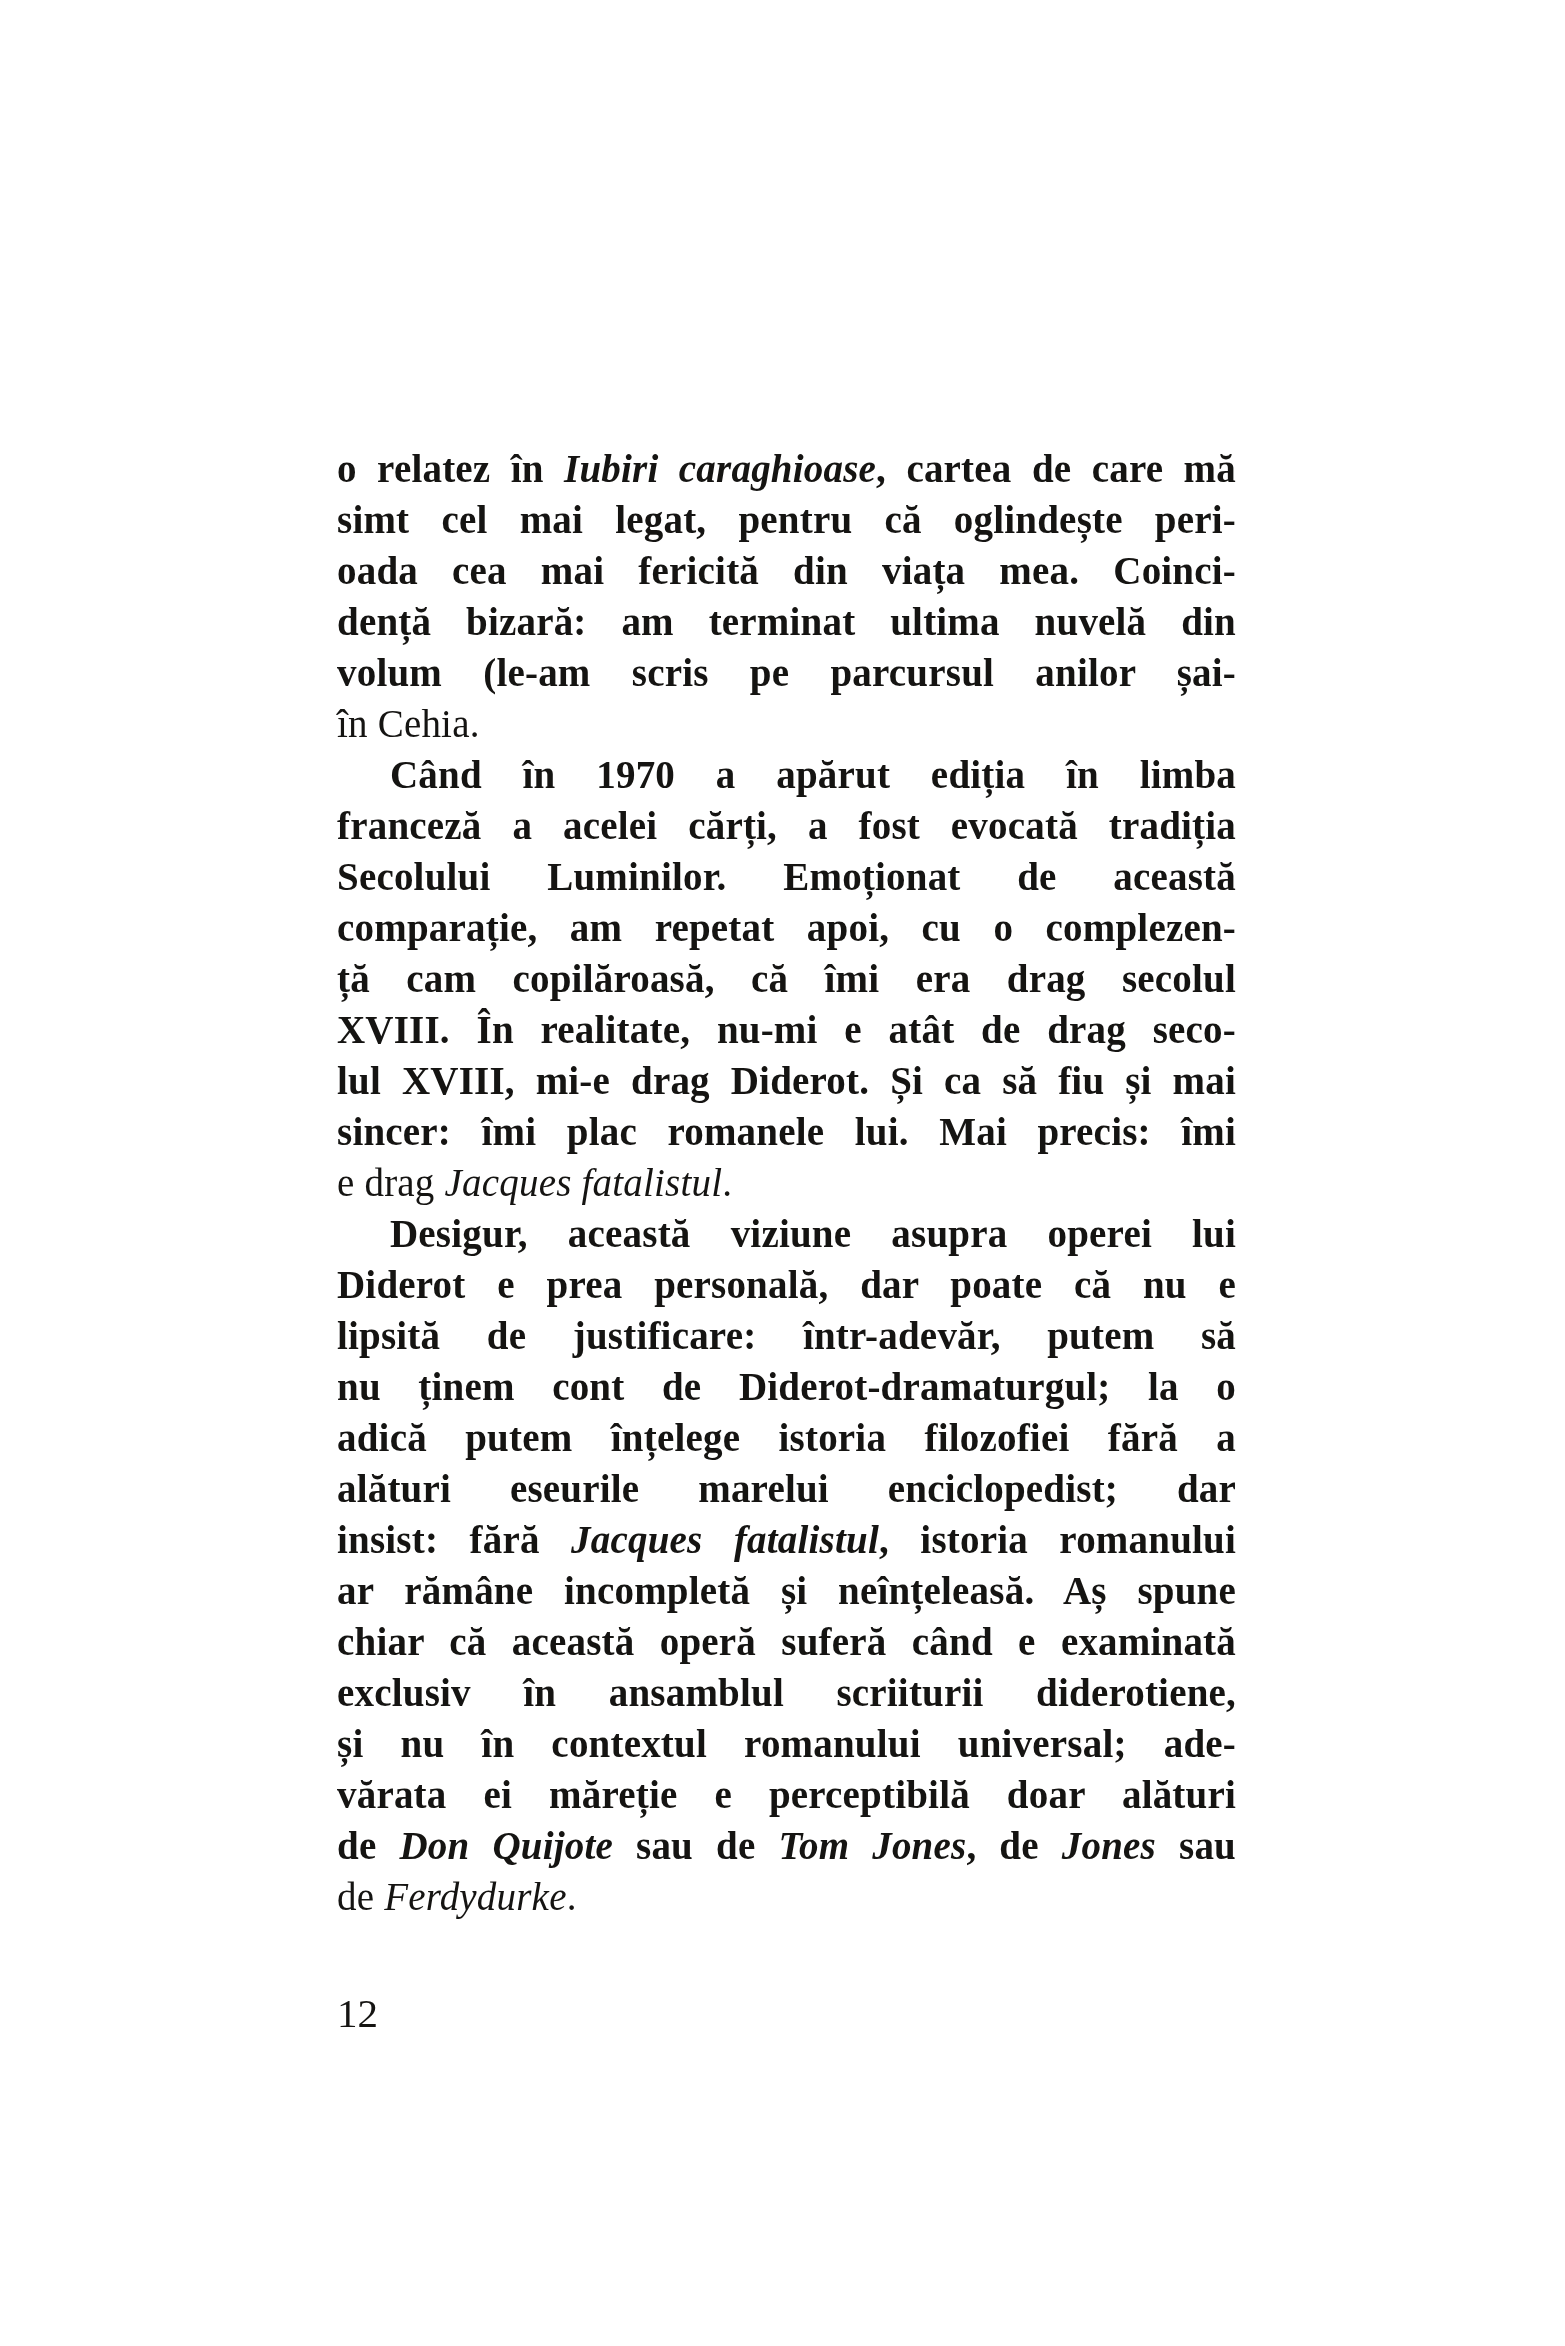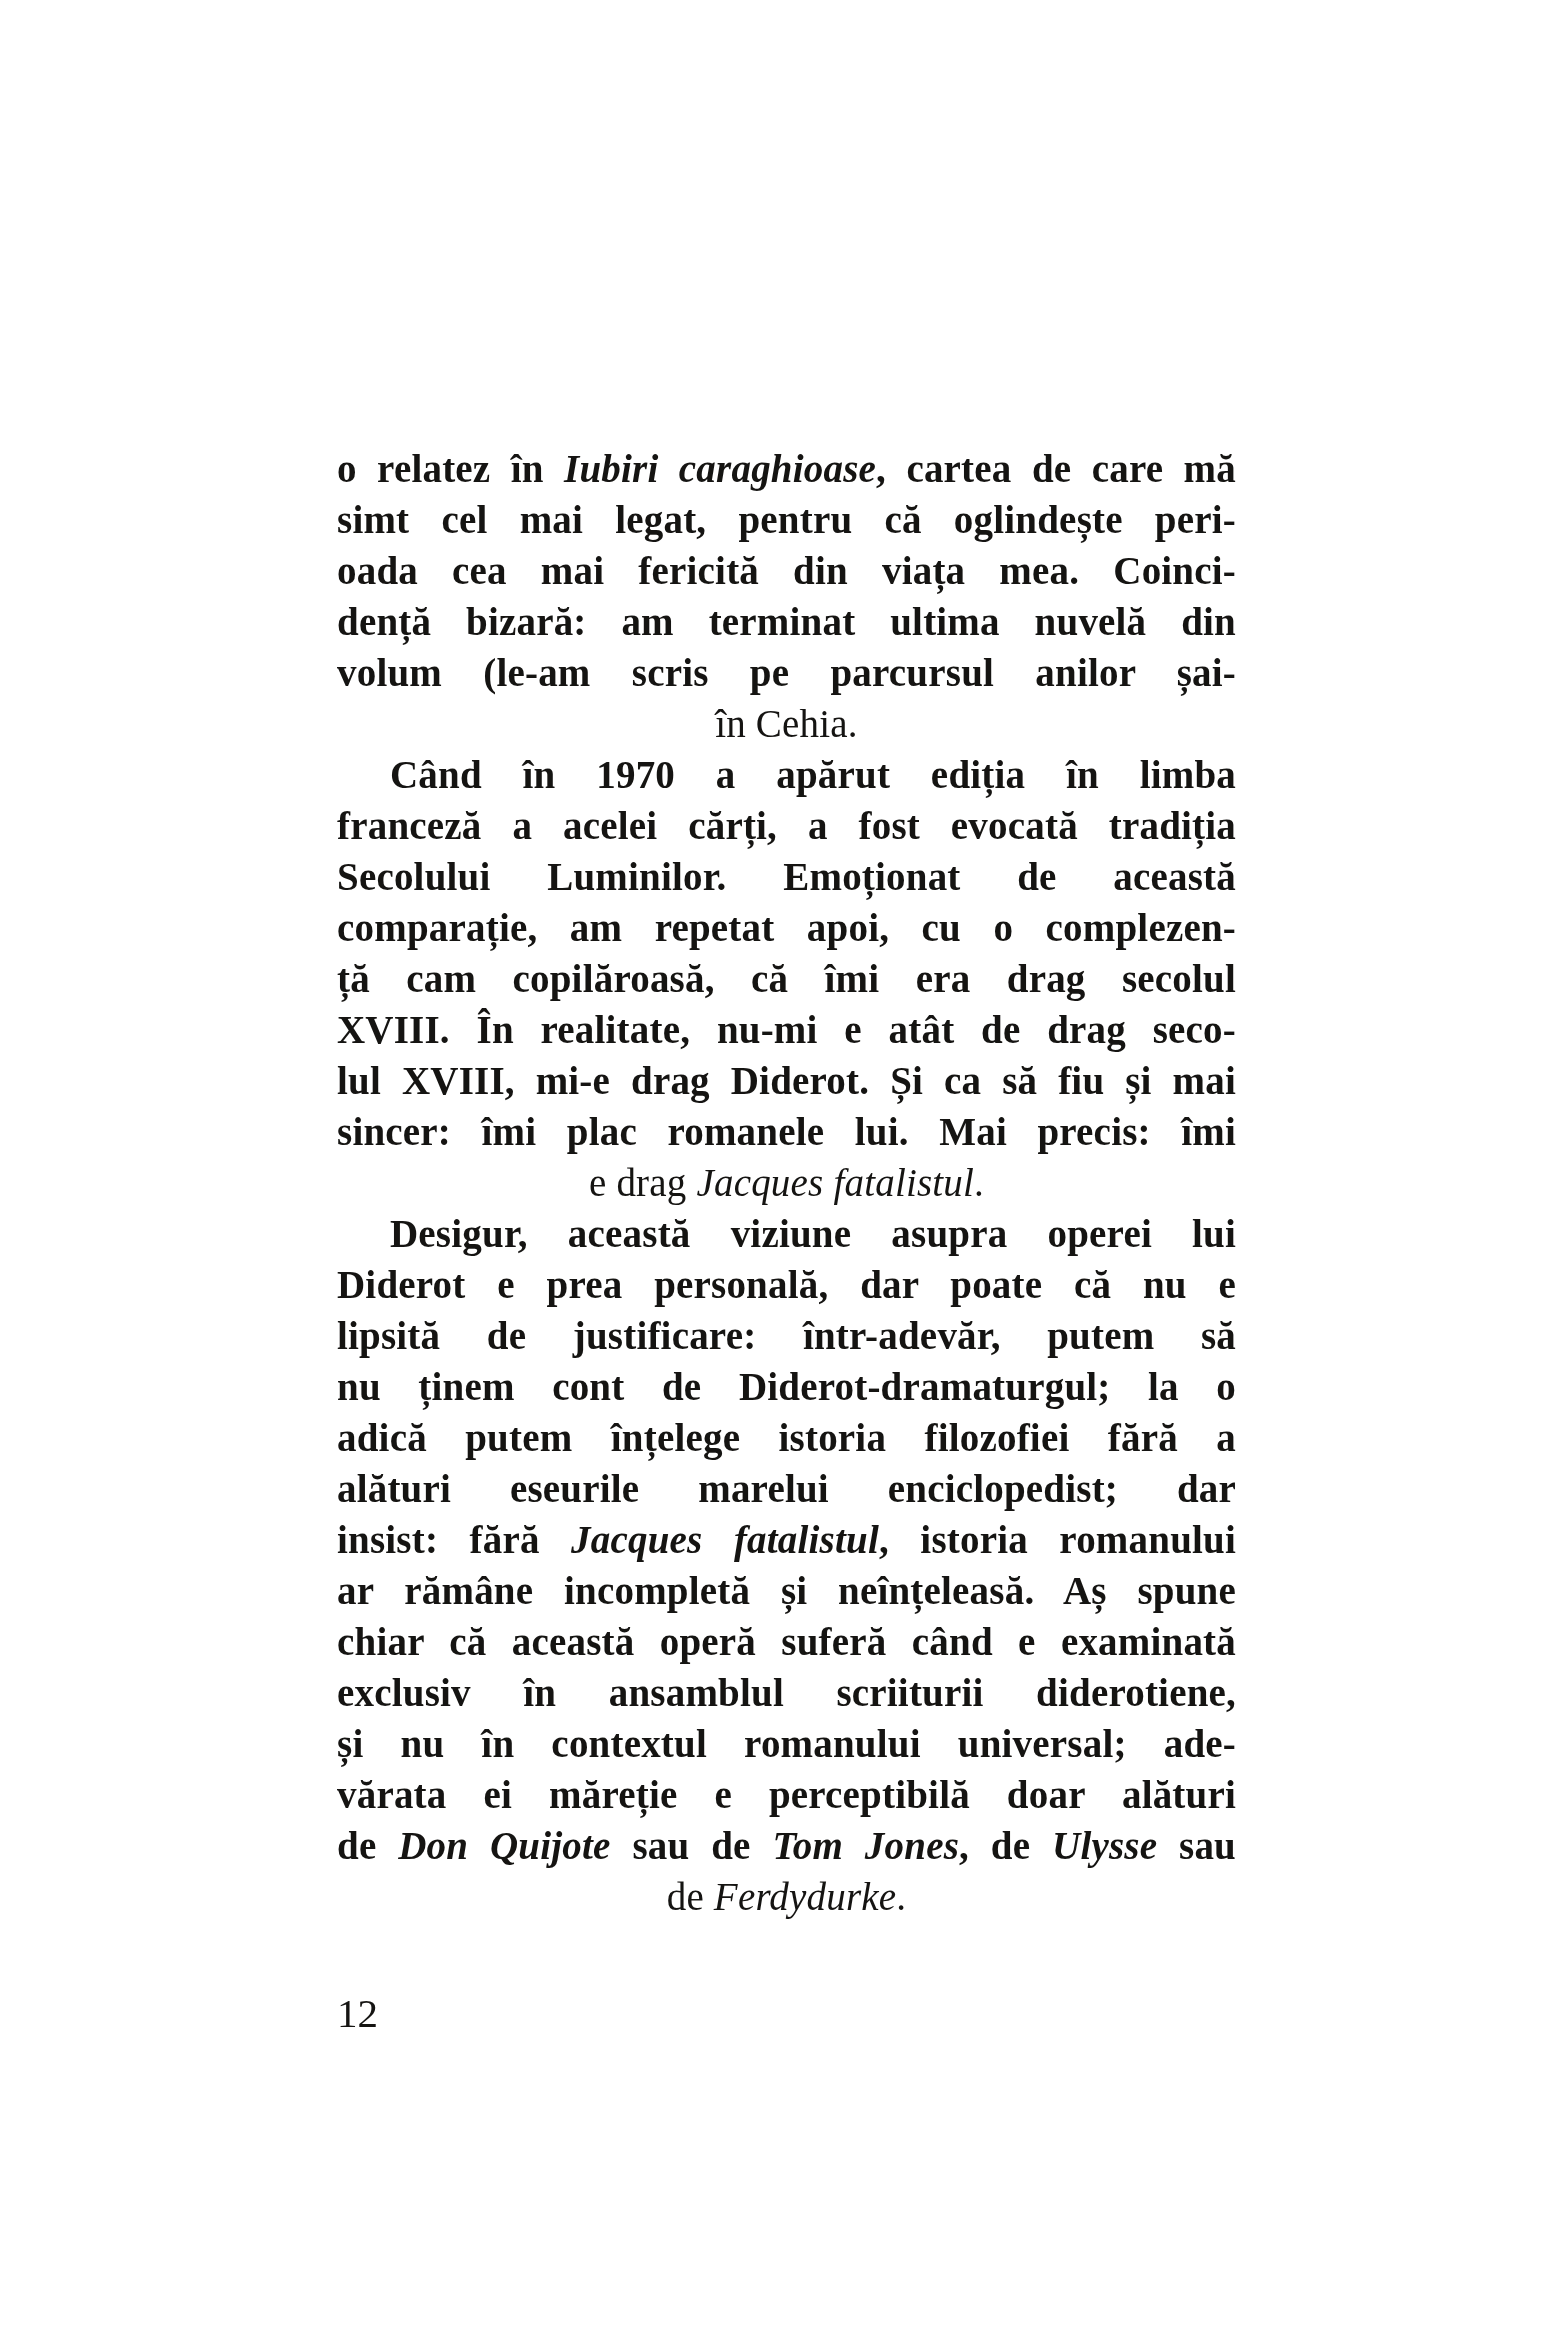--- a/index.html
+++ b/index.html
@@ -22,21 +22,21 @@
   .text-block {
     position: absolute;
     left: 337px;
     top: 443px;
     width: 899px;
     font-size: 39px;
     line-height: 51px;
     letter-spacing: 0.2px;
   }
   .line {
-    text-align: center;
+    text-align: left;
     white-space: nowrap;
     height: 51px;
   }
   .line.just {
     white-space: normal;
     text-align: justify;
     text-align-last: justify;
     overflow: hidden;
     font-weight: bold;
   }
@@ -79,18 +79,18 @@
       <div class="line just"><span>lipsită de justificare: într-adevăr, putem să</span></div>
       <div class="line just"><span>nu ținem cont de Diderot-dramaturgul; la o</span></div>
       <div class="line just"><span>adică putem înțelege istoria filozofiei fără a</span></div>
       <div class="line just"><span>alături eseurile marelui enciclopedist; dar</span></div>
       <div class="line just"><span>insist: fără </span><i>Jacques fatalistul</i><span>, istoria romanului</span></div>
       <div class="line just"><span>ar rămâne incompletă și neînțeleasă. Aș spune</span></div>
       <div class="line just"><span>chiar că această operă suferă când e examinată</span></div>
       <div class="line just"><span>exclusiv în ansamblul scriiturii diderotiene,</span></div>
       <div class="line just"><span>și nu în contextul romanului universal; ade-</span></div>
       <div class="line just"><span>vărata ei măreție e perceptibilă doar alături</span></div>
-      <div class="line just"><span>de </span><i>Don Quijote</i><span> sau de </span><i>Tom Jones</i><span>, de </span><i>Ulysse</i><span> sau</span></div>
+      <div class="line just"><span>de </span><i>Don Quijote</i><span> sau de </span><i>Tom Jones</i><span>, de </span><i>Jones</i><span> sau</span></div>
       <div class="line"><span>de </span><i>Ferdydurke</i><span>.</span></div>
     </div>
   <div class="page-number">12</div>
 </div>
 
 
 </body></html>

